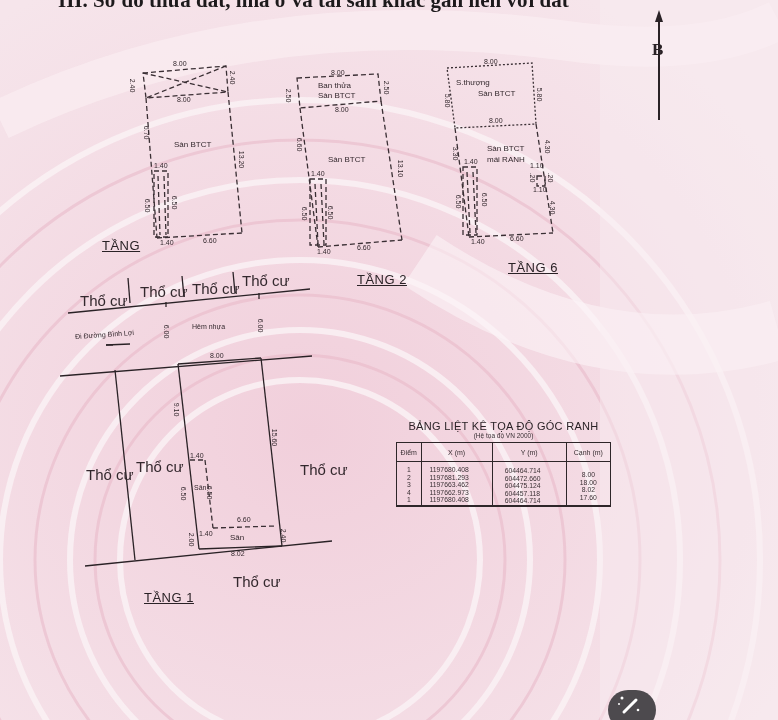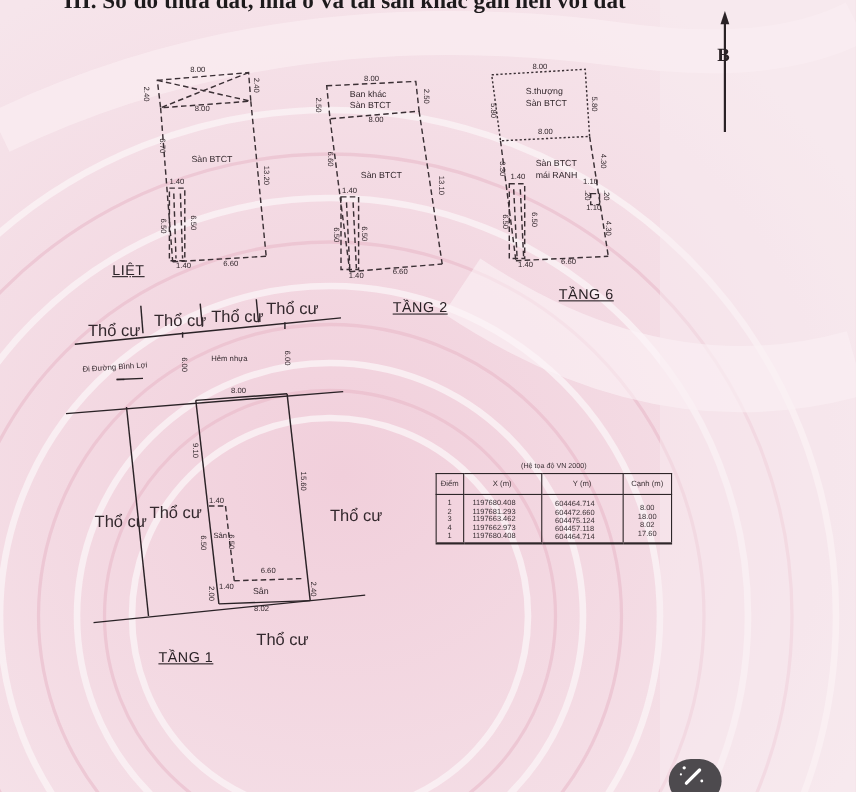--- a/index.html
+++ b/index.html
@@ -127,40 +127,40 @@
 <div class="abs sm rot" style="left:226px;top:74px;">2.40</div>
 <div class="abs sm" style="left:177px;top:96px;">8.00</div>
 <div class="abs sm rot" style="left:140px;top:129px;">6.70</div>
 <div class="abs lbl" style="left:174px;top:140px;font-size:8px;">Sàn BTCT</div>
 <div class="abs sm rot" style="left:233px;top:156px;">13.20</div>
 <div class="abs sm" style="left:154px;top:162px;">1.40</div>
 <div class="abs sm rot" style="left:141px;top:202px;">6.50</div>
 <div class="abs sm rot" style="left:168px;top:199px;">6.50</div>
 <div class="abs sm" style="left:160px;top:239px;">1.40</div>
 <div class="abs sm" style="left:203px;top:237px;">6.60</div>
-<div class="abs floor" style="left:102px;top:238px;">LIỆT</div>
+<div class="abs floor" style="left:102px;top:238px;">TẦNG</div>
 
 <div class="abs sm" style="left:331px;top:69px;">8.00</div>
-<div class="abs sm" style="left:318px;top:81px;font-size:8px;">Ban khác</div>
+<div class="abs sm" style="left:318px;top:81px;font-size:8px;">Ban thửa</div>
 <div class="abs sm" style="left:318px;top:91px;font-size:8px;">Sàn BTCT</div>
 <div class="abs sm rot" style="left:282px;top:92px;">2.50</div>
 <div class="abs sm rot" style="left:380px;top:84px;">2.50</div>
 <div class="abs sm" style="left:335px;top:106px;">8.00</div>
 <div class="abs sm rot" style="left:293px;top:141px;">6.60</div>
 <div class="abs lbl" style="left:328px;top:155px;font-size:8px;">Sàn BTCT</div>
 <div class="abs sm rot" style="left:392px;top:165px;">13.10</div>
 <div class="abs sm" style="left:311px;top:170px;">1.40</div>
 <div class="abs sm rot" style="left:298px;top:210px;">6.50</div>
 <div class="abs sm rot" style="left:324px;top:209px;">6.50</div>
 <div class="abs sm" style="left:317px;top:248px;">1.40</div>
 <div class="abs sm" style="left:357px;top:244px;">6.60</div>
 <div class="abs floor" style="left:357px;top:272px;text-decoration:underline;">TẦNG 2</div>
 
 <div class="abs sm" style="left:484px;top:58px;">8.00</div>
-<div class="abs sm" style="left:478px;top:78px;font-size:8px;text-align:right;">S.thượng</div>
+<div class="abs sm" style="left:456px;top:78px;font-size:8px;text-align:right;">S.thượng</div>
 <div class="abs sm" style="left:478px;top:89px;font-size:8px;">Sàn BTCT</div>
 <div class="abs sm rot" style="left:441px;top:97px;">5.80</div>
 <div class="abs sm rot" style="left:533px;top:91px;">5.80</div>
 <div class="abs sm" style="left:489px;top:117px;">8.00</div>
 <div class="abs sm rot" style="left:449px;top:150px;">3.30</div>
 <div class="abs sm rot" style="left:541px;top:143px;">4.30</div>
 <div class="abs lbl" style="left:487px;top:144px;font-size:8px;">Sàn BTCT</div>
 <div class="abs lbl" style="left:487px;top:155px;font-size:8px;">mái RANH</div>
 <div class="abs sm" style="left:464px;top:158px;">1.40</div>
 <div class="abs sm" style="left:530px;top:162px;">1.10</div>
@@ -196,20 +196,21 @@
 <div class="abs sm" style="left:237px;top:516px;">6.60</div>
 <div class="abs sm" style="left:199px;top:530px;">1.40</div>
 <div class="abs sm rot" style="left:185px;top:536px;">2.00</div>
 <div class="abs sm rot" style="left:277px;top:532px;">2.40</div>
 <div class="abs lbl" style="left:230px;top:533px;font-size:8px;">Sân</div>
 <div class="abs sm" style="left:231px;top:550px;">8.02</div>
 <div class="abs lbl" style="left:233px;top:573px;">Thổ cư</div>
 <div class="abs floor" style="left:144px;top:590px;">TẦNG 1</div>
 
 <div class="abs tbl-wrap">
+  <div class="tbl-title">BẢNG LIỆT KÊ TỌA ĐỘ GÓC RANH</div>
   <div class="tbl-sub">(Hệ tọa độ VN 2000)</div>
   <table class="coord">
     <thead>
       <tr>
         <th>Điểm</th>
         <th>X (m)</th>
         <th>Y (m)</th>
         <th>Cạnh (m)</th>
       </tr>
     </thead>

